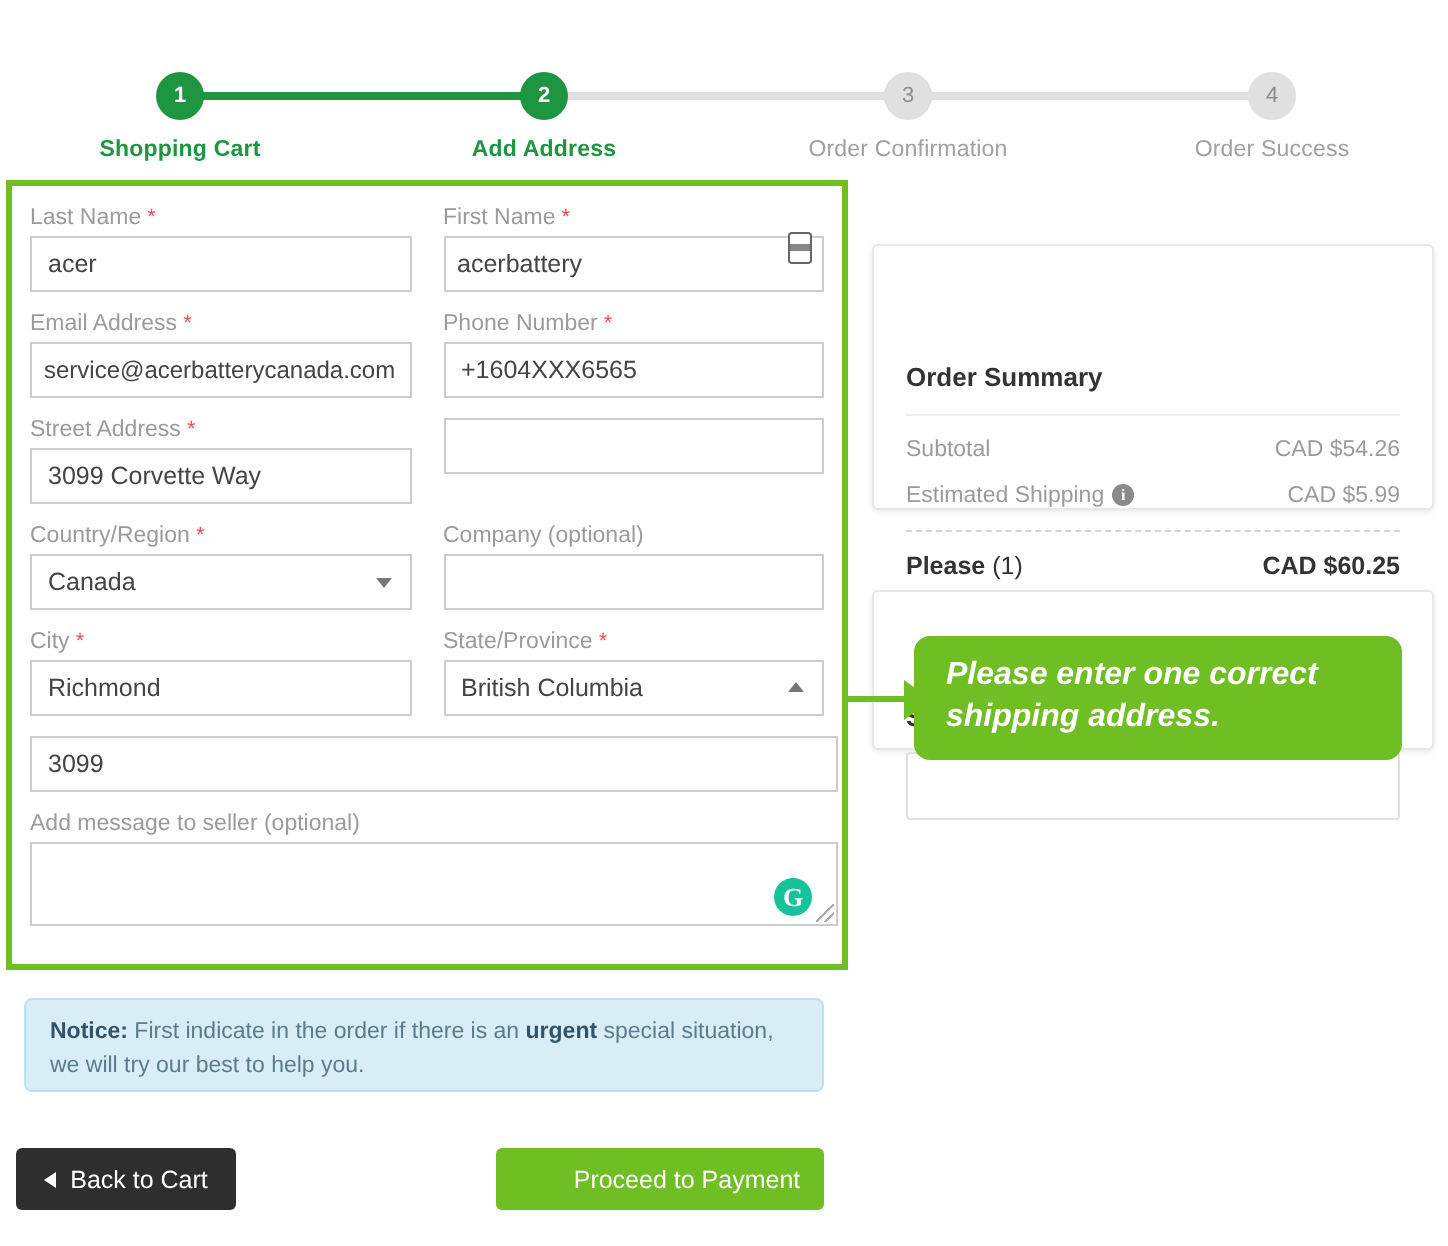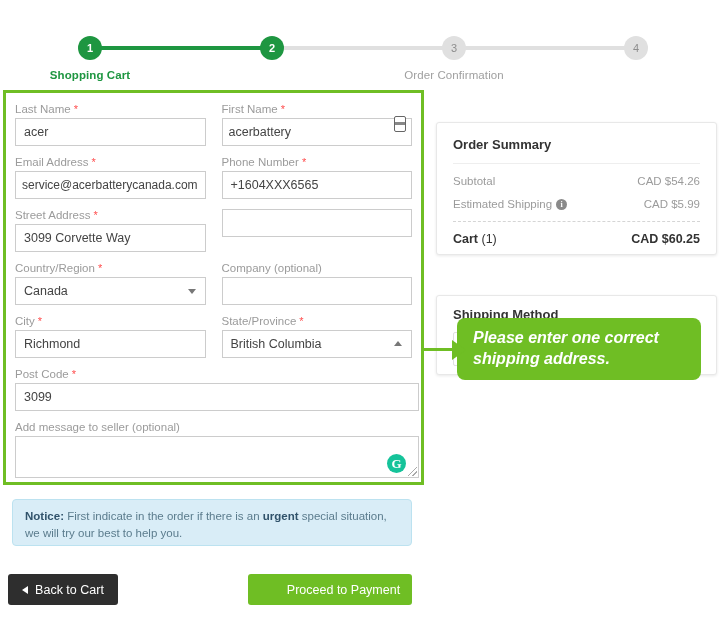--- a/index.html
+++ b/index.html
@@ -102,21 +102,21 @@
   }
 
   
   .card {
     position: absolute; left: 436px; width: 281px;
     background: #ffffff; border: 1px solid #e8e8e8; border-radius: 3px;
     box-shadow: 0 1px 3px rgba(0,0,0,.09);
   }
   #order-summary { top: 122px; height: 133px; padding: 14px 16px 0 16px; }
   #shipping-method { top: 295px; height: 80px; padding: 11px 16px 0 16px; }
-  .card-title { font-size: 13px; font-weight: bold; color: #333; }
+  .card-title { font-size: 13px; font-weight: bold; color: #333; margin-top: 44px; }
   .hr-solid { border-top: 1px solid #eee; margin: 11px 0 11px 0; }
   .hr-dashed { border-top: 1px dashed #d5d5d5; margin: 10px 0 10px 0; }
   .sumrow {
     display: flex; justify-content: space-between; align-items: center;
     font-size: 11.5px; color: #9b9b9b; margin-bottom: 11px;
   }
   .sumrow.total { font-size: 12.5px; color: #333; margin-bottom: 0; }
   .sumrow.total .lbl b { font-weight: bold; }
   .sumrow.total .val { font-weight: bold; }
   .info-icon {
@@ -184,27 +184,29 @@
   <div class="bar filled" style="left:90px; width:182px;"></div>
   <div class="bar empty" style="left:272px; width:182px;"></div>
   <div class="bar empty" style="left:454px; width:182px;"></div>
 
   <div class="step done" style="left:90px;">
     <div class="step-circle">1</div>
     <div class="step-label">Shopping Cart</div>
   </div>
   <div class="step active" style="left:272px;">
     <div class="step-circle">2</div>
+    <div class="step-label">Add Address</div>
   </div>
   <div class="step todo" style="left:454px;">
     <div class="step-circle">3</div>
     <div class="step-label">Order Confirmation</div>
   </div>
   <div class="step todo" style="left:636px;">
     <div class="step-circle">4</div>
+    <div class="step-label">Order Success</div>
   </div>
 </div>
 
 <div id="address-form">
 
   <div class="row">
     <div class="fieldgroup">
       <label class="flabel"><span>Last Name</span><span class="req"> *</span></label>
       <div class="finput">acer</div>
     </div>
@@ -260,21 +262,20 @@
     <div class="fieldgroup">
       <label class="flabel"><span>State/Province</span><span class="req"> *</span></label>
       <div class="finput">
         <span>British Columbia</span>
         <span class="select-caret caret-up"></span>
       </div>
     </div>
   </div>
 
   <div class="fieldgroup wide">
-    <label class="flabel"><span>Post Code</span><span class="req"> *</span></label>
     <div class="finput">3099</div>
   </div>
 
   <div class="fieldgroup wide" style="margin-bottom:0;">
     <label class="flabel">Add message to seller (optional)</label>
     <div class="ftextarea">
       <span></span>
       <span class="grammarly">G</span>
       <span class="resize-grip"></span>
     </div>
@@ -291,21 +292,21 @@
   </div>
 
   <div class="sumrow">
     <span class="lbl"><span>Estimated Shipping</span><span class="info-icon">i</span></span>
     <span class="val">CAD $5.99</span>
   </div>
 
   <div class="hr-dashed"></div>
 
   <div class="sumrow total">
-    <span class="lbl"><b>Cart</b><span> (1)</span></span>
+    <span class="lbl"><b>Please</b><span> (1)</span></span>
     <span class="val">CAD $60.25</span>
   </div>
 </div>
 
 <div class="card" id="shipping-method">
   <div class="card-title">Shipping Method</div>
   <div class="ship-box"></div>
 </div>
 
 <div id="tooltip-connector"></div>

